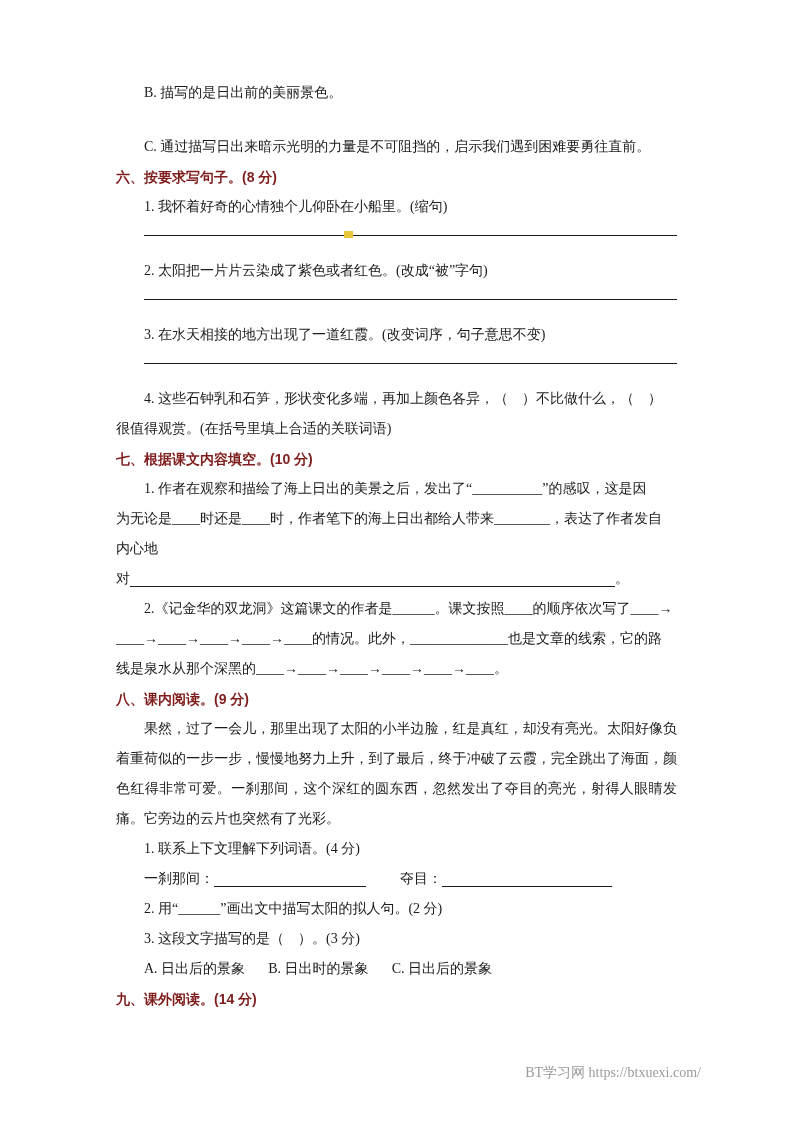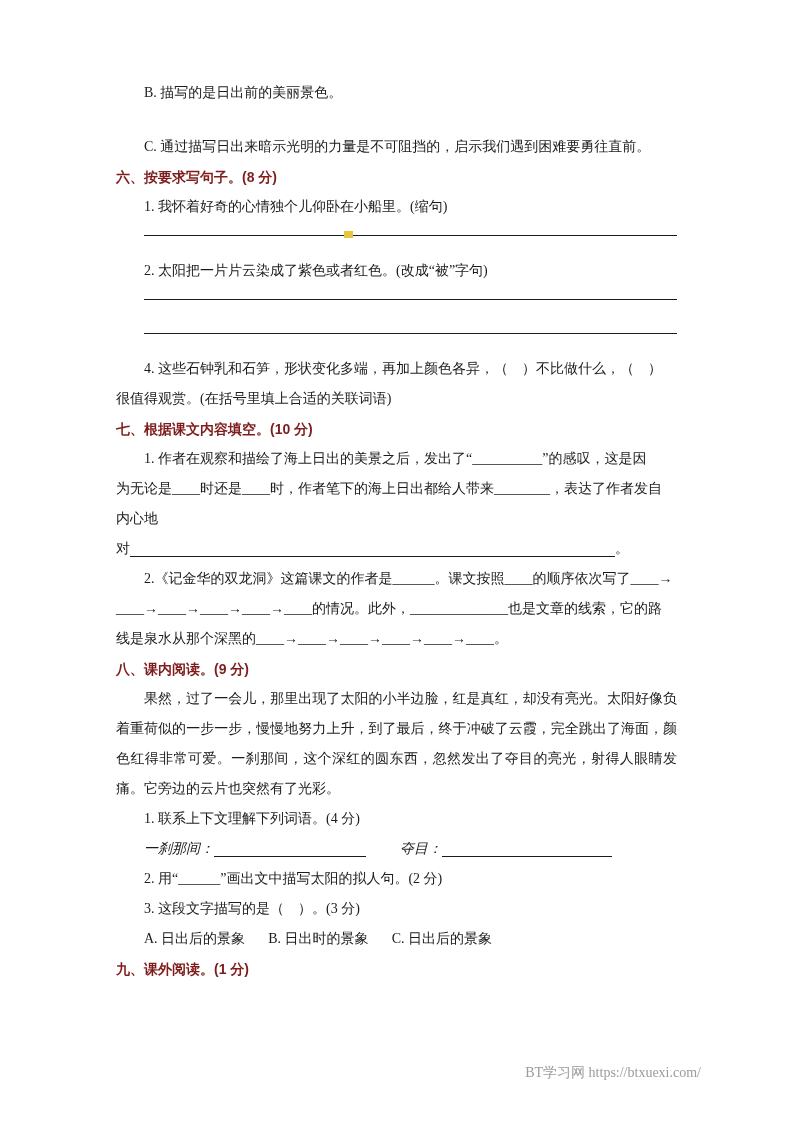--- a/index.html
+++ b/index.html
@@ -54,21 +54,20 @@
     align-self: stretch;
     margin-bottom: 7px;
     border-bottom: 1px solid #1b1b1b;
   }
   
   .defrow {
     display: flex;
     height: 30px;
     margin-left: 2em;
     align-items: flex-end;
-    font-style: italic;
   }
   .defrow .lbl { line-height: 30px; white-space: nowrap; }
   .fill-fixed {
     align-self: stretch;
     margin-bottom: 7px;
     border-bottom: 1px solid #1b1b1b;
   }
   .w160 { width: 152px; }
   .w175 { width: 170px; }
   .defgap { width: 34px; }
@@ -97,20 +96,21 @@
   <div class="para hd">六、按要求写句子。(8 分)</div>
 
   <div class="para fi">1. 我怀着好奇的心情独个儿仰卧在小船里。(缩句)</div>
   <div class="ansline">
     <span class="mark"></span>
   </div>
 
   <div class="para fi">2. 太阳把一片片云染成了紫色或者红色。(改成“被”字句)</div>
   <div class="ansline"></div>
 
+  <div class="para fi">3. 在水天相接的地方出现了一道红霞。(改变词序，句子意思不变)</div>
   <div class="ansline"></div>
 
   <div class="para fi">4. 这些石钟乳和石笋，形状变化多端，再加上颜色各异，（　）不比做什么，（　）</div>
   <div class="para">很值得观赏。(在括号里填上合适的关联词语)</div>
 
   <div class="para hd">七、根据课文内容填空。(10 分)</div>
 
   <div class="para fi">1. 作者在观察和描绘了海上日出的美景之后，发出了“__________”的感叹，这是因</div>
   <div class="para">为无论是____时还是____时，作者笔下的海上日出都给人带来________，表达了作者发自</div>
   <div class="para">内心地</div>
@@ -140,17 +140,17 @@
 
   <div class="para fi">2. 用“______”画出文中描写太阳的拟人句。(2 分)</div>
   <div class="para fi">3. 这段文字描写的是（　）。(3 分)</div>
 
   <div class="para choices">
     <span>A. 日出后的景象</span>
     <span>B. 日出时的景象</span>
     <span>C. 日出后的景象</span>
   </div>
 
-  <div class="para hd">九、课外阅读。(1 分)</div>
+  <div class="para hd">九、课外阅读。(14 分)</div>
 
   <a class="footer">BT学习网 https://btxuexi.com/</a>
 
 </div>
 
 </body></html>

